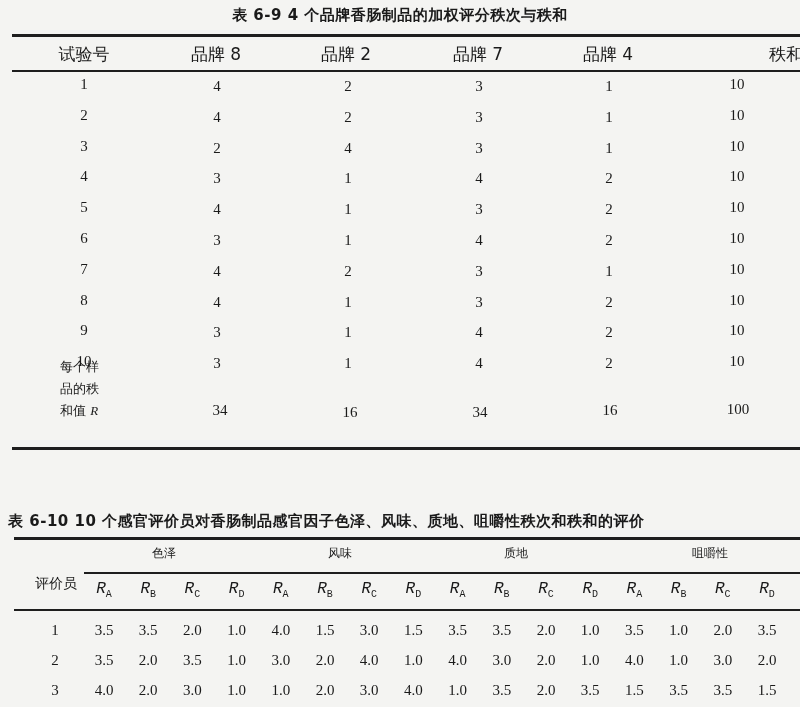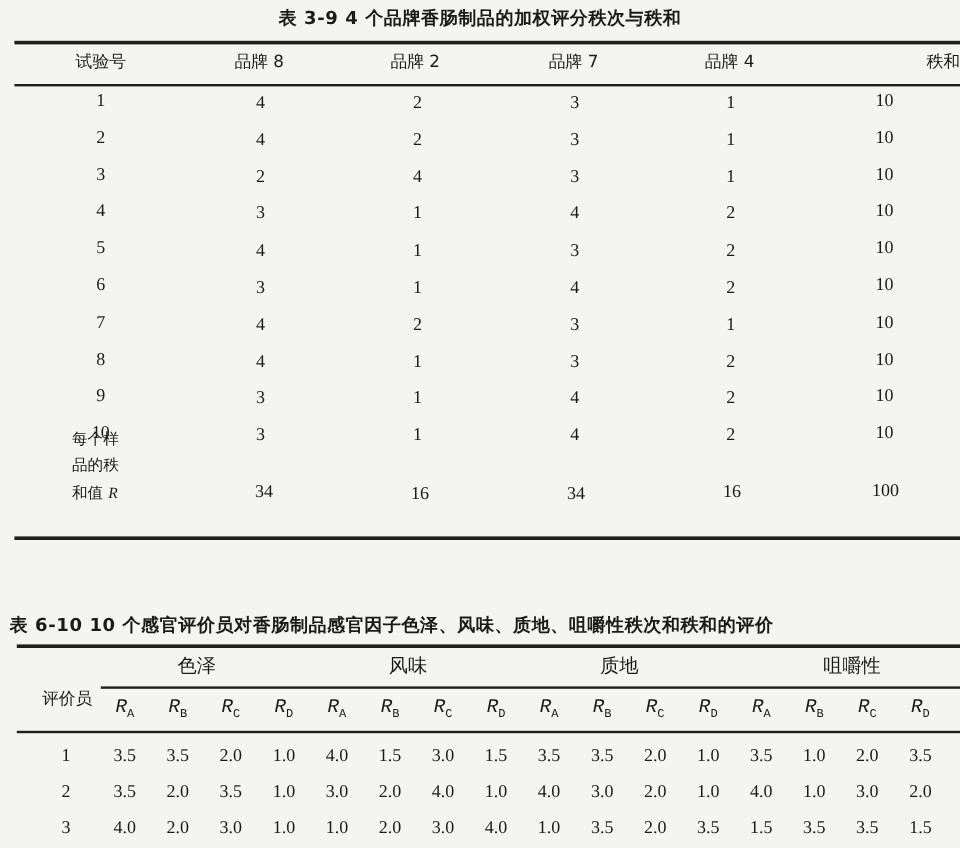--- a/index.html
+++ b/index.html
@@ -19,41 +19,41 @@
   .rule { position: absolute; background: #1e1e1e; }
   .thick { height: 3px; }
   .thin { height: 1.5px; }
   .cell {
     position: absolute; text-align: center; font-size: 15px;
     transform: translateX(-50%); white-space: nowrap;
     font-family: "Liberation Serif", "DejaVu Serif", serif;
   }
   .hdr {
     font-family: "DejaVu Sans", "Liberation Sans", sans-serif;
-    font-size: 14px;
+    font-size: 17px;
   }
   .rowlabel {
     position: absolute; left: 60px; width: 50px;
     font-family: "DejaVu Sans", "Liberation Sans", sans-serif;
     font-size: 13px; line-height: 22px; text-align: left;
   }
   .it { font-style: italic; font-family: "Liberation Serif", serif; }
   .rsym { font-style: italic; font-size: 16px; font-family: Liberation Mono, monospace; }
   .rsym sub { font-style: normal; font-size: 10px; }
   .grp {
     position: absolute; text-align: left;
     font-family: "DejaVu Sans", "Liberation Sans", sans-serif;
-    font-size: 16px; transform: translateX(-50%);
+    font-size: 12px; transform: translateX(-50%);
   }
   .val2 { font-size: 15px; }
 </style>
 </head>
 <body>
 
-<div class="caption" style="top:6px;">表 3-9   4 个品牌香肠制品的加权评分秩次与秩和</div>
+<div class="caption" style="top:6px;">表 6-9   4 个品牌香肠制品的加权评分秩次与秩和</div>
 <div class="rule thick" style="top:34px; left:12px; width:788px;"></div>
 
 <div>
   <div class="cell hdr" style="left:84px; top:43px;">试验号</div>
   <div class="cell hdr" style="left:216px; top:43px;">品牌 8</div>
   <div class="cell hdr" style="left:346px; top:43px;">品牌 2</div>
   <div class="cell hdr" style="left:478px; top:43px;">品牌 7</div>
   <div class="cell hdr" style="left:608px; top:43px;">品牌 4</div>
   <div class="cell hdr" style="left:742px; top:43px;margin-left:44px;">秩和</div>
 </div>

